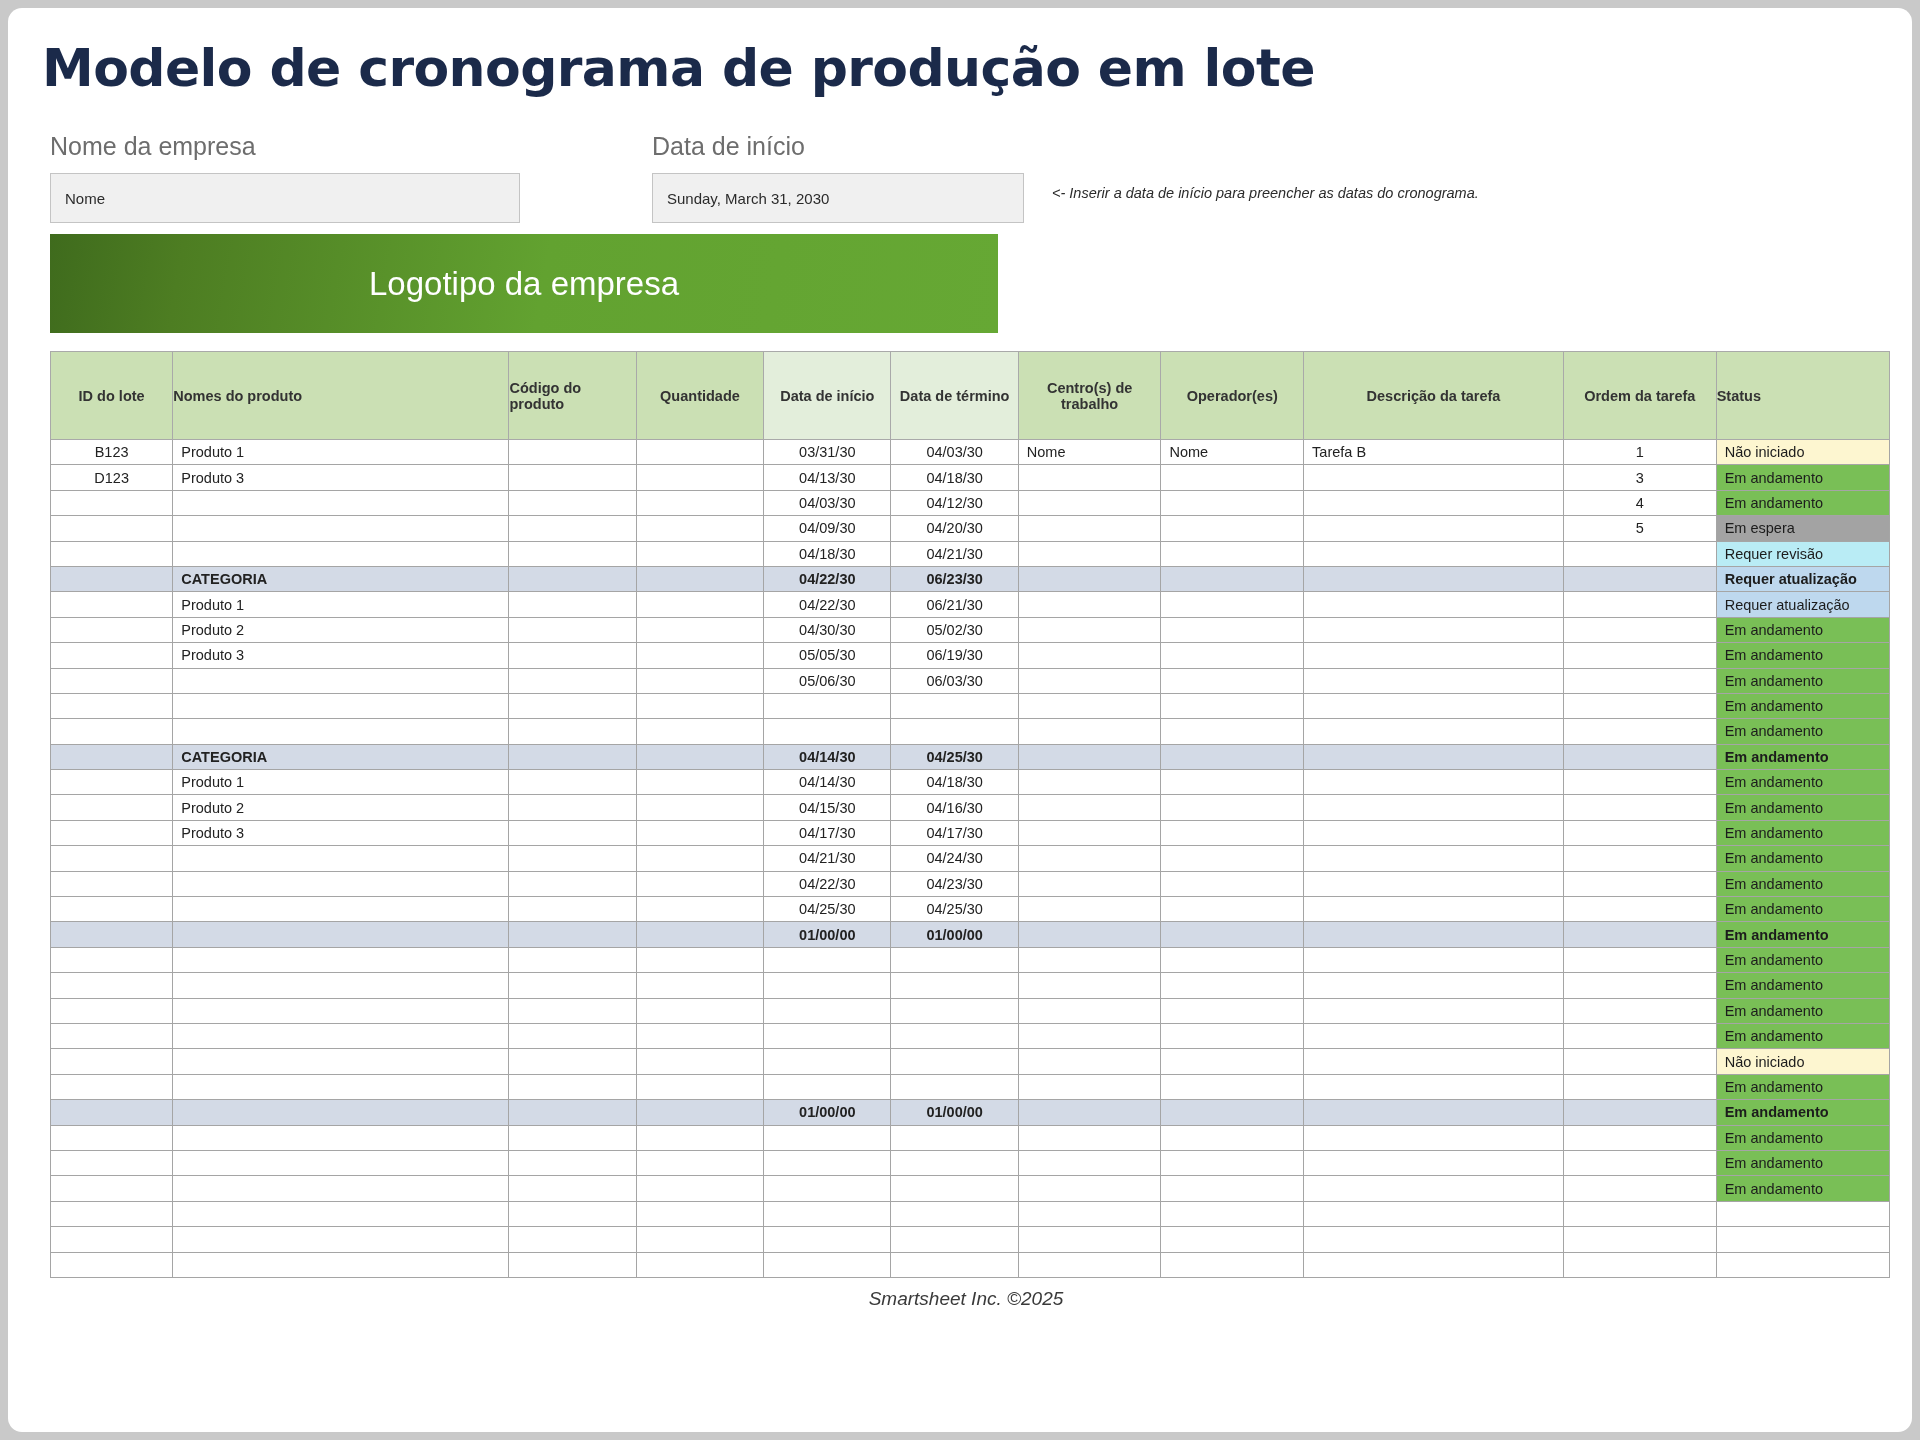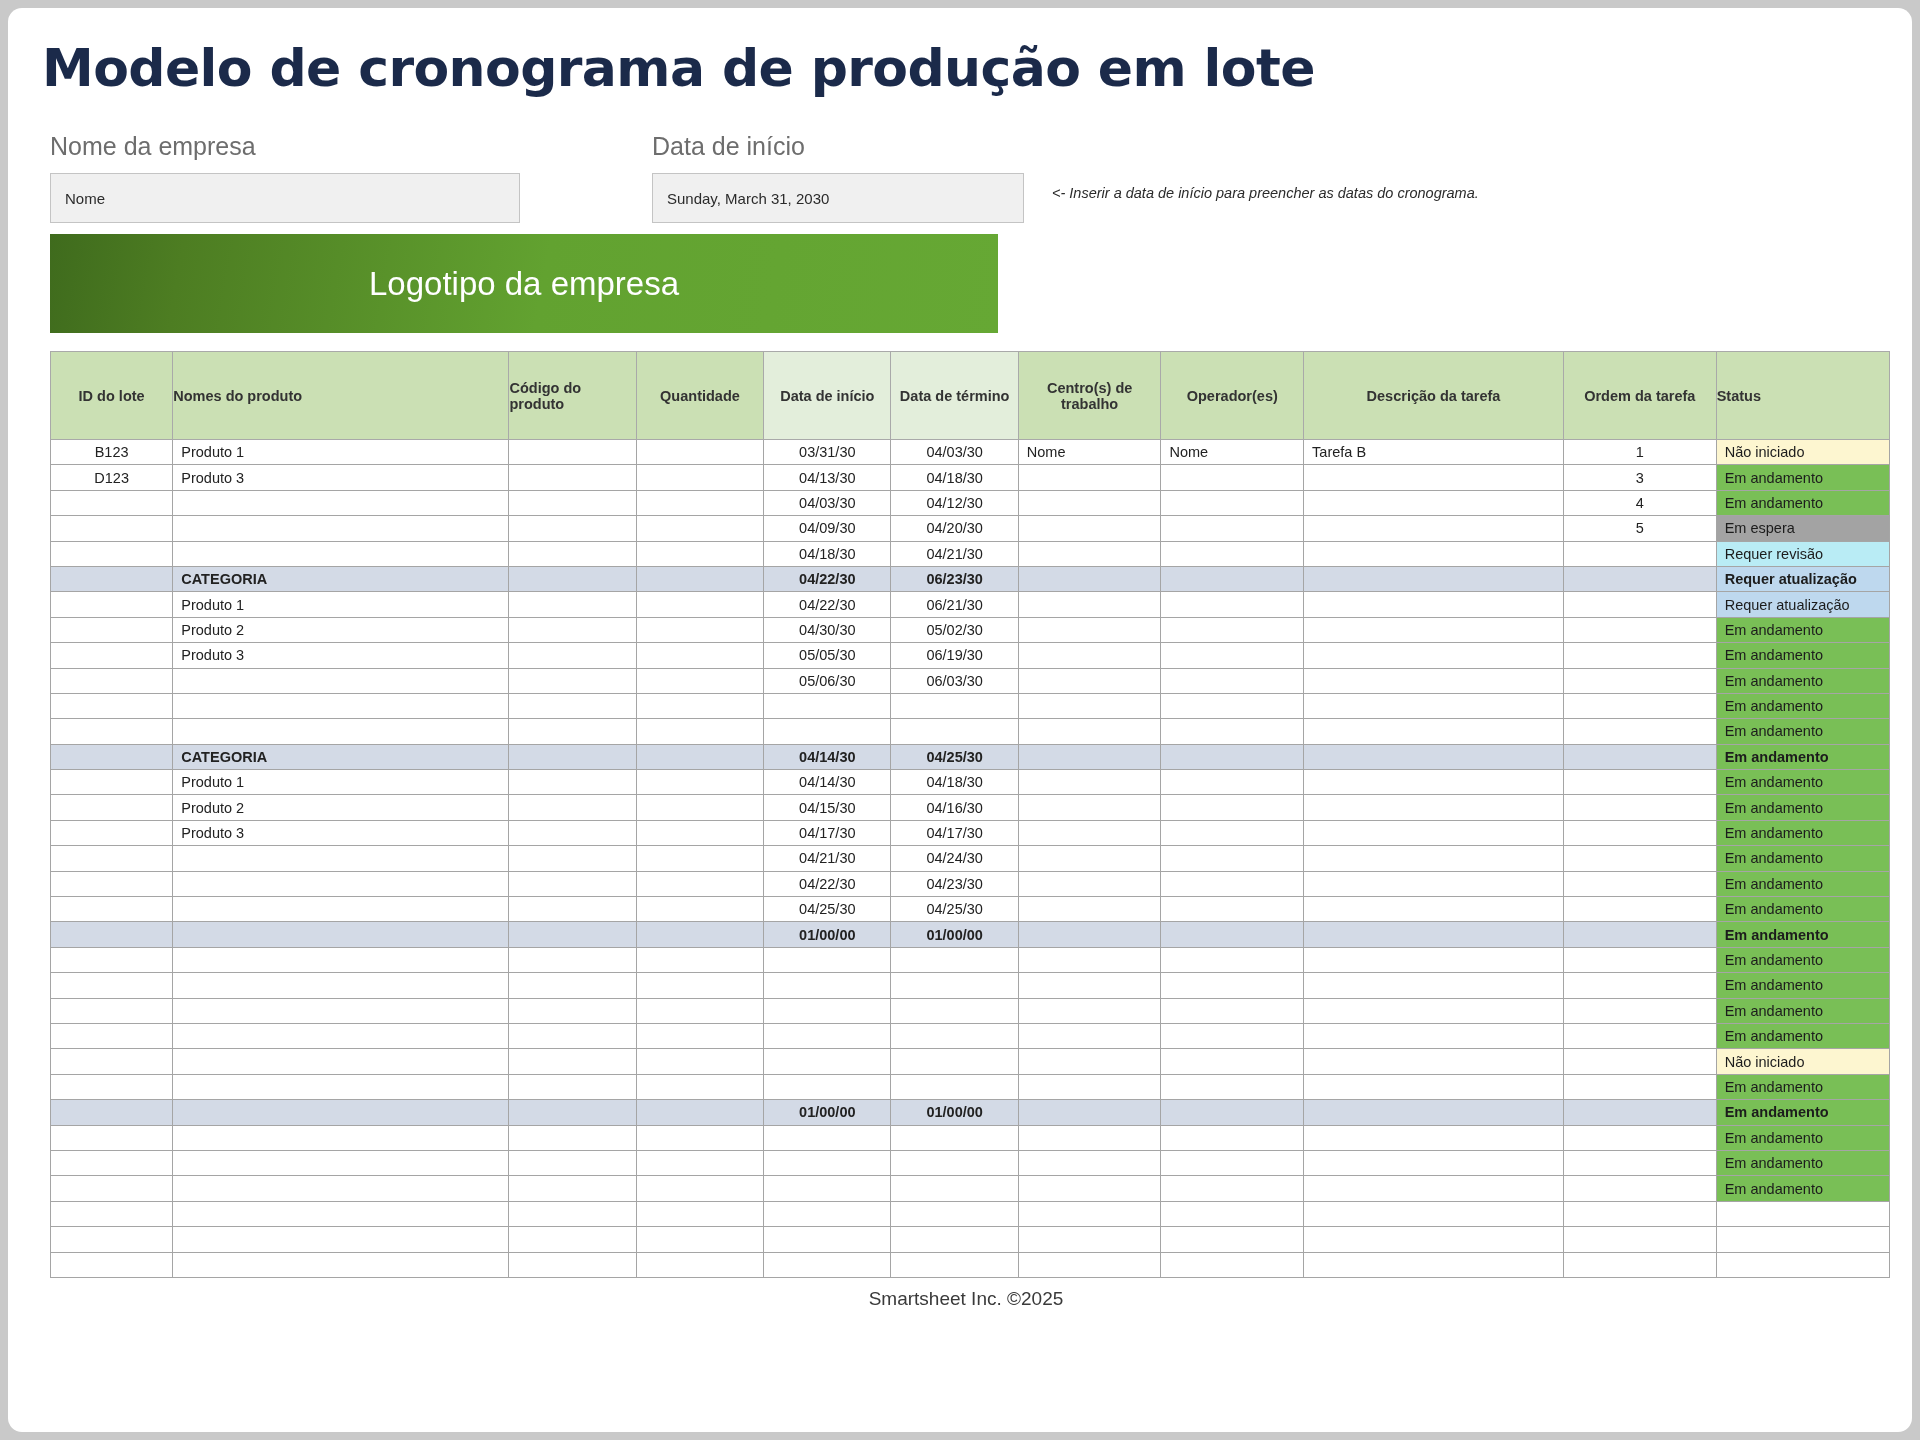--- a/index.html
+++ b/index.html
@@ -122,20 +122,21 @@
     white-space: nowrap;
   }
   tr.cat td { background: #d3dae6; font-weight: bold; }
   td.c { text-align: center; }
   td.bold { font-weight: bold; }
   td.status { padding-left: 10px; font-size: 14px; }
   .footer {
     margin-top: 10px;
     text-align: center;
     font-size: 19px;
+    font-style: italic;
     color: #3a3a3a;
   }
 </style>
 </head>
 <body>
 
 <div class="page">
   <div class="inner">
 
     <h1 class="title">Modelo de cronograma de produção em lote</h1>

